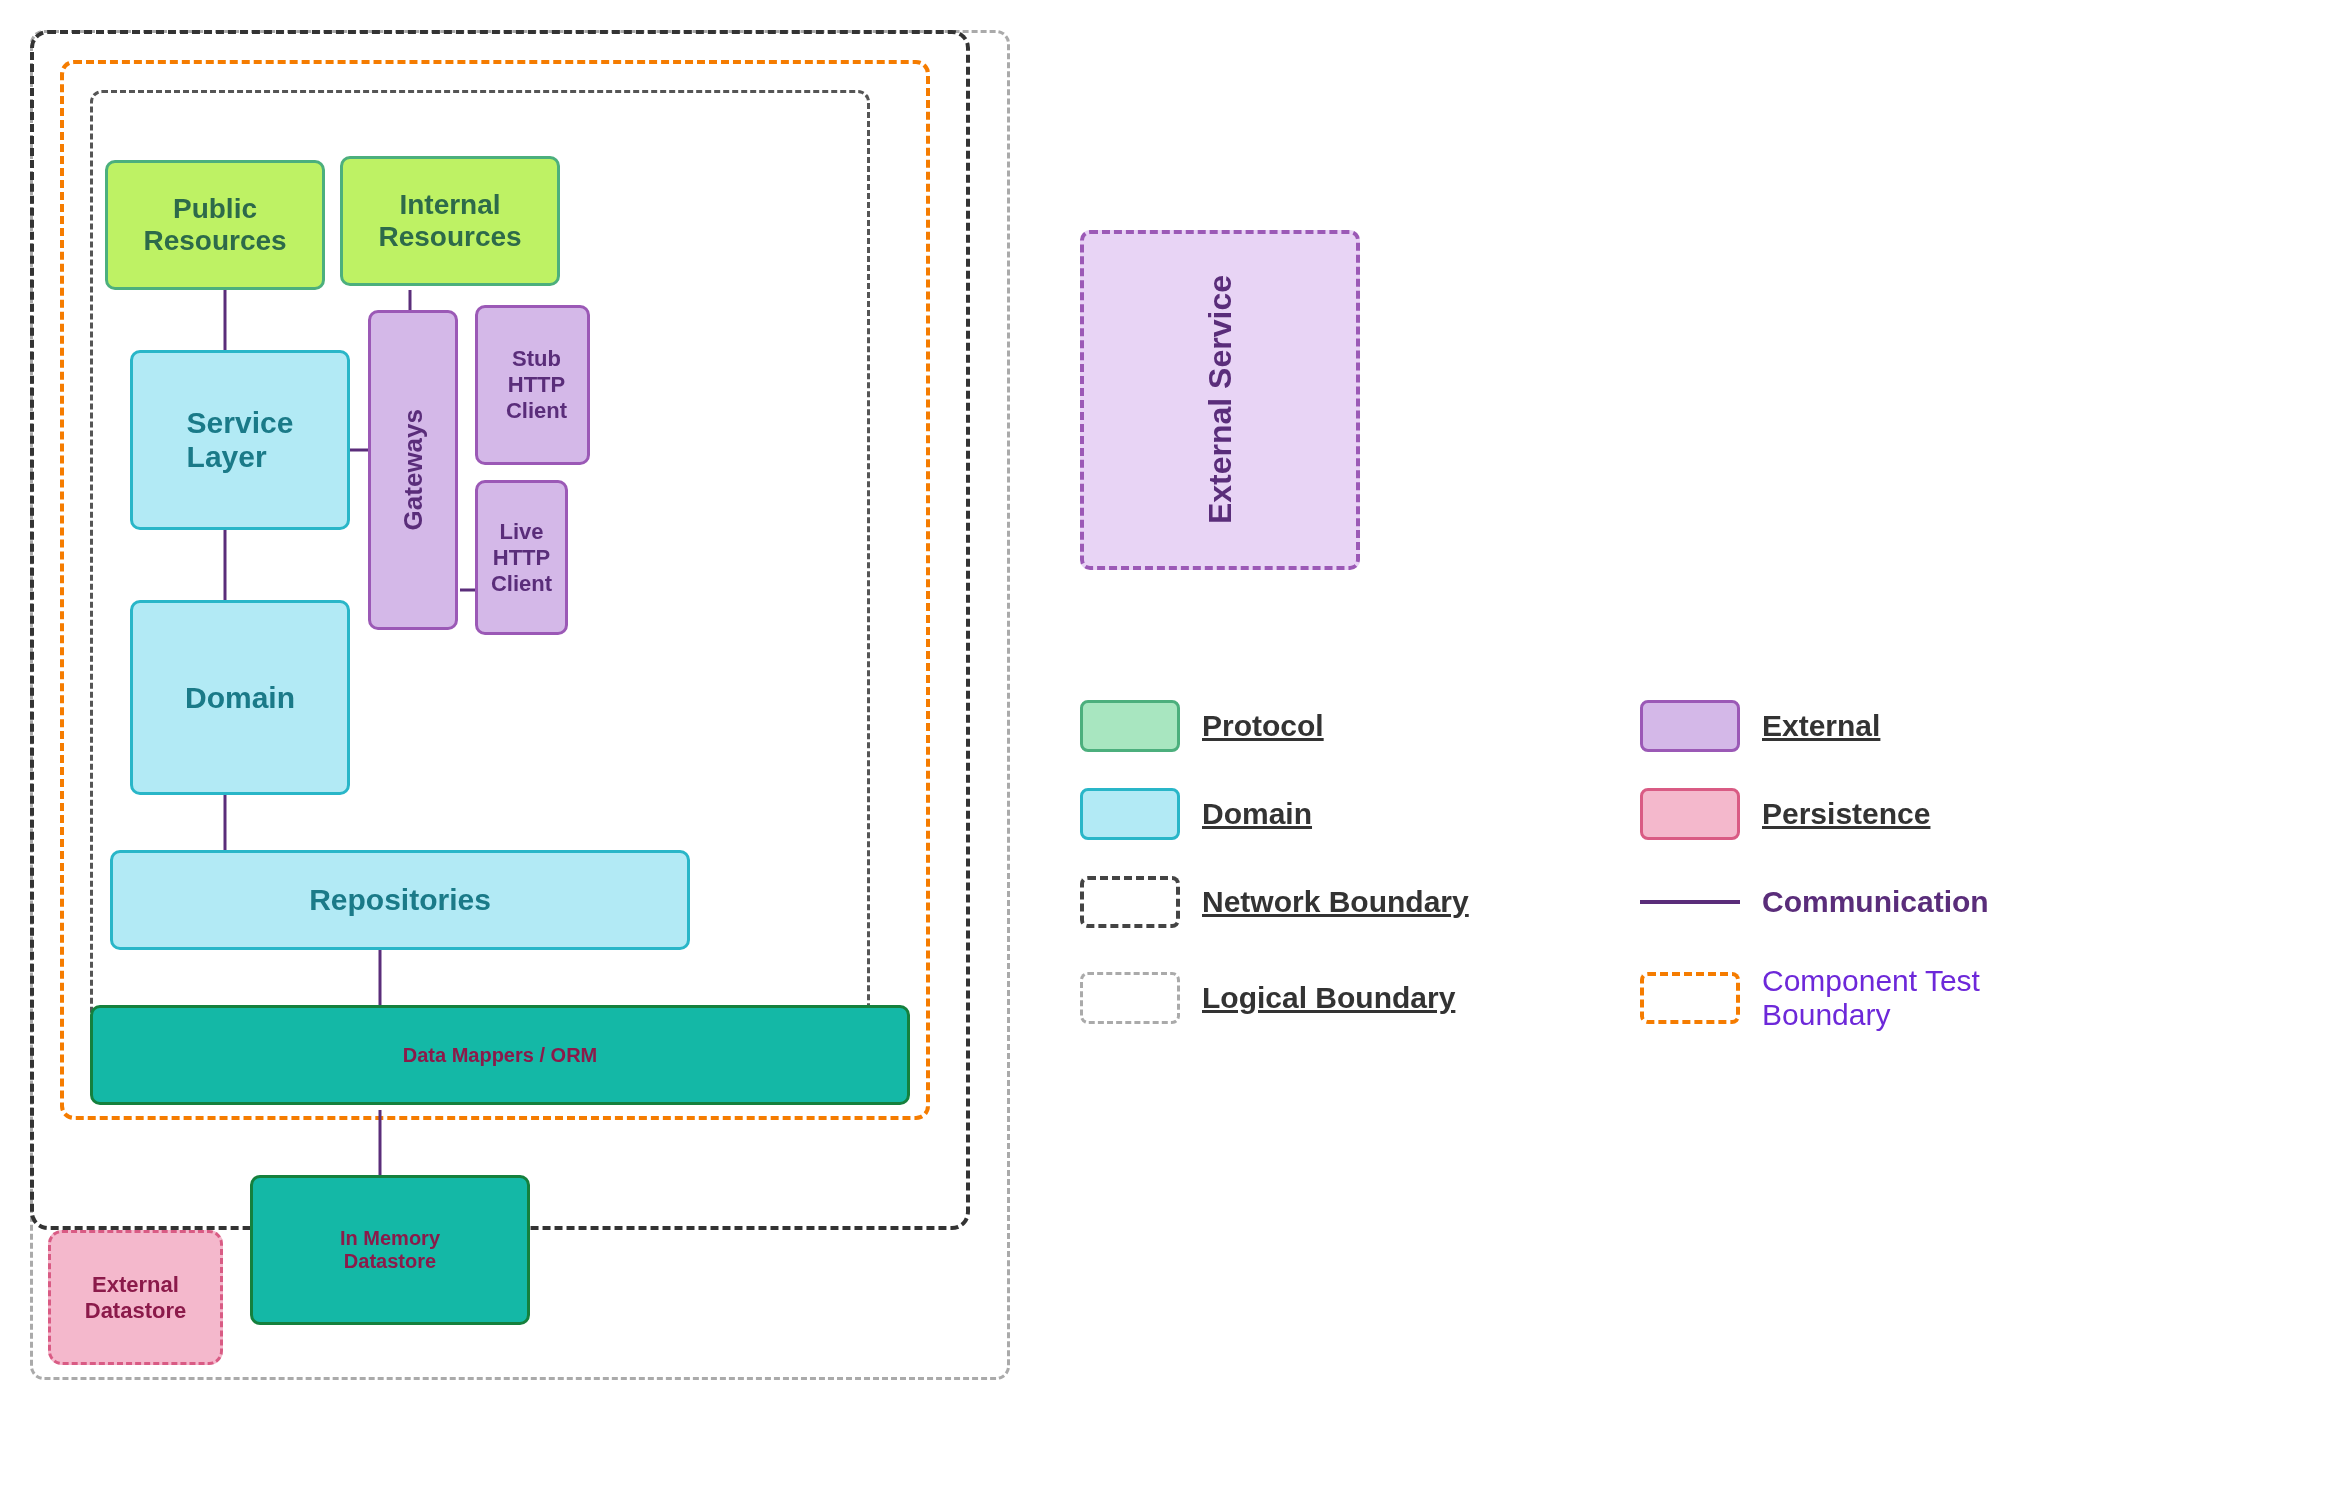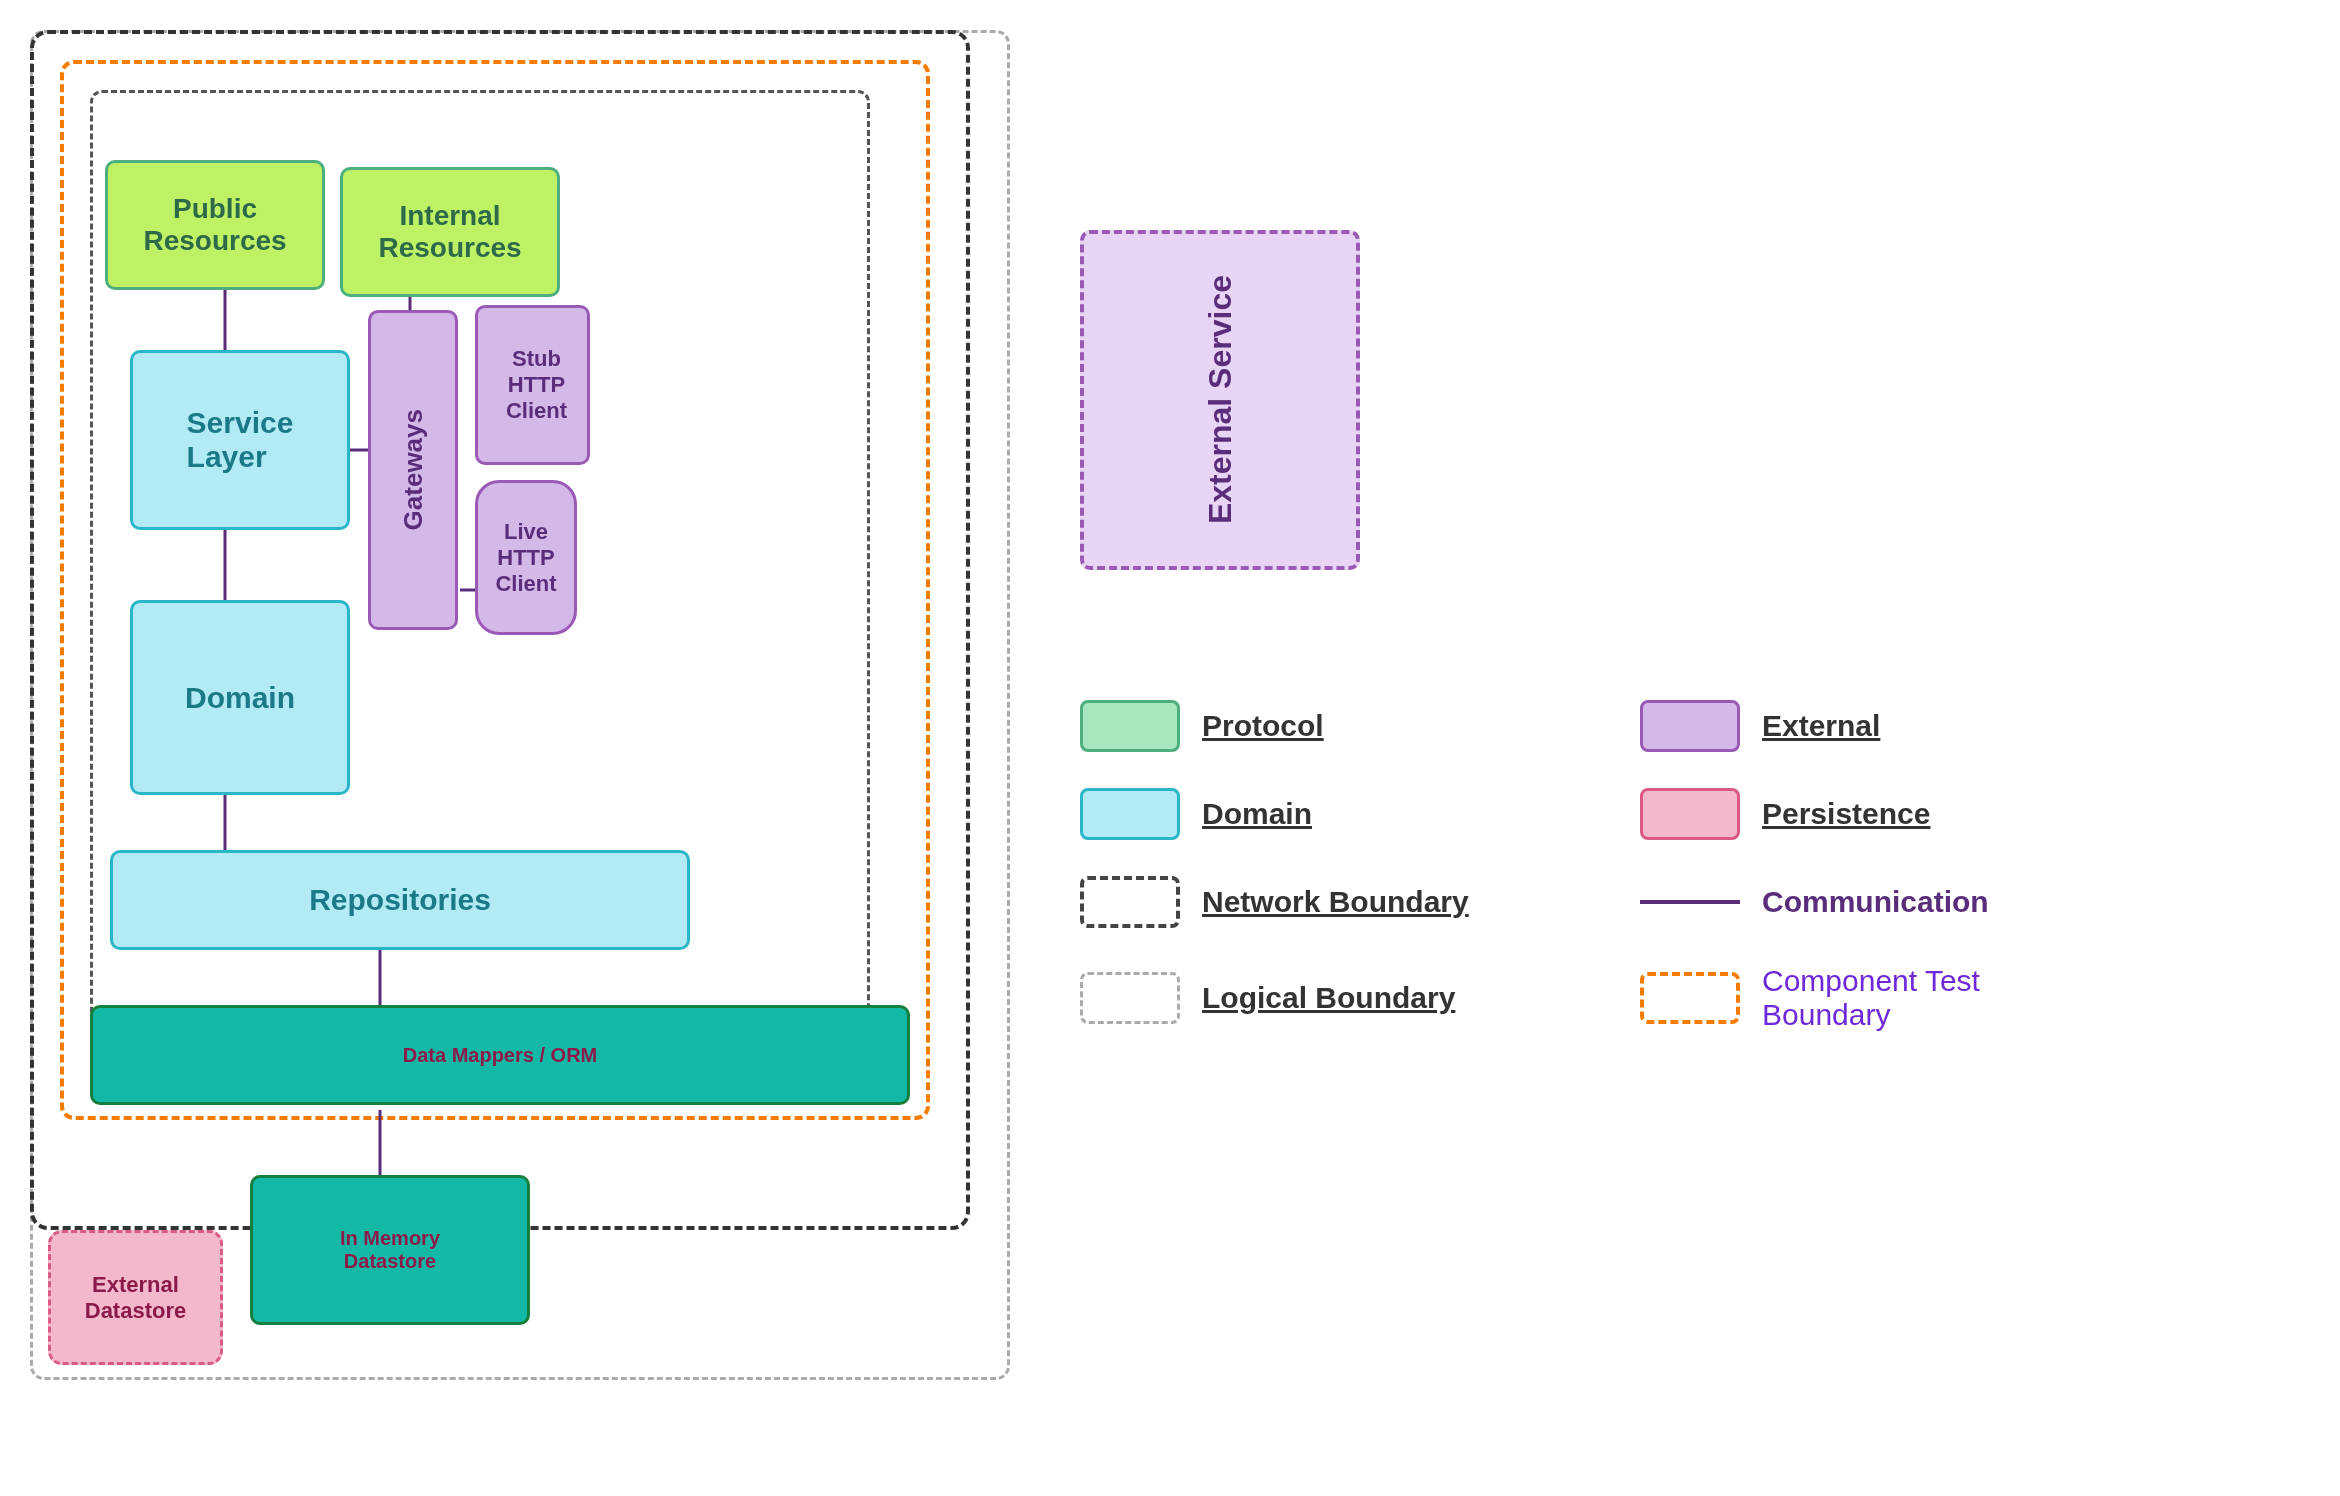--- a/index.html
+++ b/index.html
@@ -310,40 +310,40 @@
     <line x1="350" y1="1080" x2="350" y2="1150" stroke="#5a2d7a" stroke-width="3"></line>
 
     <line x1="430" y1="560" x2="480" y2="560" stroke="#5a2d7a" stroke-width="3"></line>
   </svg>
 
   <div class="box-green" style="top:130px; left:75px; width:220px; height:130px;">
     <span style="white-space:pre-line;">Public
 Resources</span>
   </div>
 
-  <div class="box-green" style="top:137px; left:310px; width:220px; height:130px;">
+  <div class="box-green" style="top:126px; left:310px; width:220px; height:130px;">
     <span style="white-space:pre-line;">Internal
 Resources</span>
   </div>
 
   <div class="box-cyan" style="top:320px; left:100px; width:220px; height:180px;">
     <span style="white-space:pre-line;">Service
 Layer</span>
   </div>
 
   <div class="box-purple" style="top:280px; left:338px; width:90px; height:320px; font-size:26px;">
     <span class="writing-mode-vertical">Gateways</span>
   </div>
 
   <div class="box-purple" style="top:275px; left:445px; width:115px; height:160px; font-size:22px;padding-left:8px;">
     <span style="white-space:pre-line;">Stub HTTP
 Client</span>
   </div>
 
-  <div class="box-purple" style="top:450px; left:445px; width:102px; height:155px; font-size:22px;border-radius:24px;">
+  <div class="box-purple" style="top:450px; left:445px; width:93px; height:155px; font-size:22px;">
     <span style="white-space:pre-line;">Live HTTP
 Client</span>
   </div>
 
   <div class="box-cyan" style="top:570px; left:100px; width:220px; height:195px;">
     <span>Domain</span>
   </div>
 
   <div class="box-cyan" style="top:820px; left:80px; width:580px; height:100px;">
     <span>Repositories</span>

